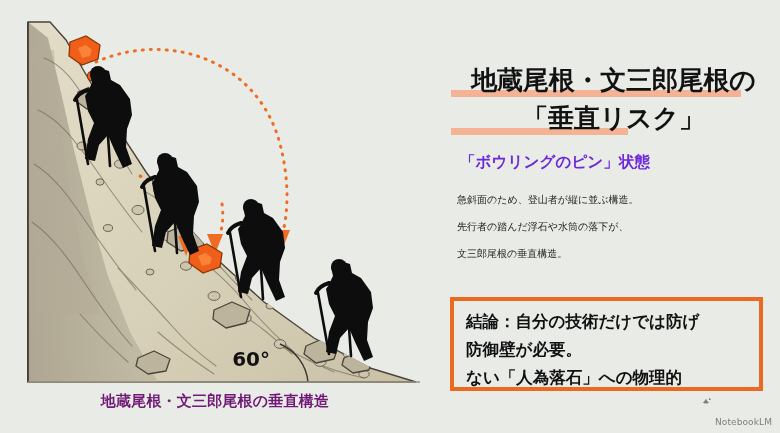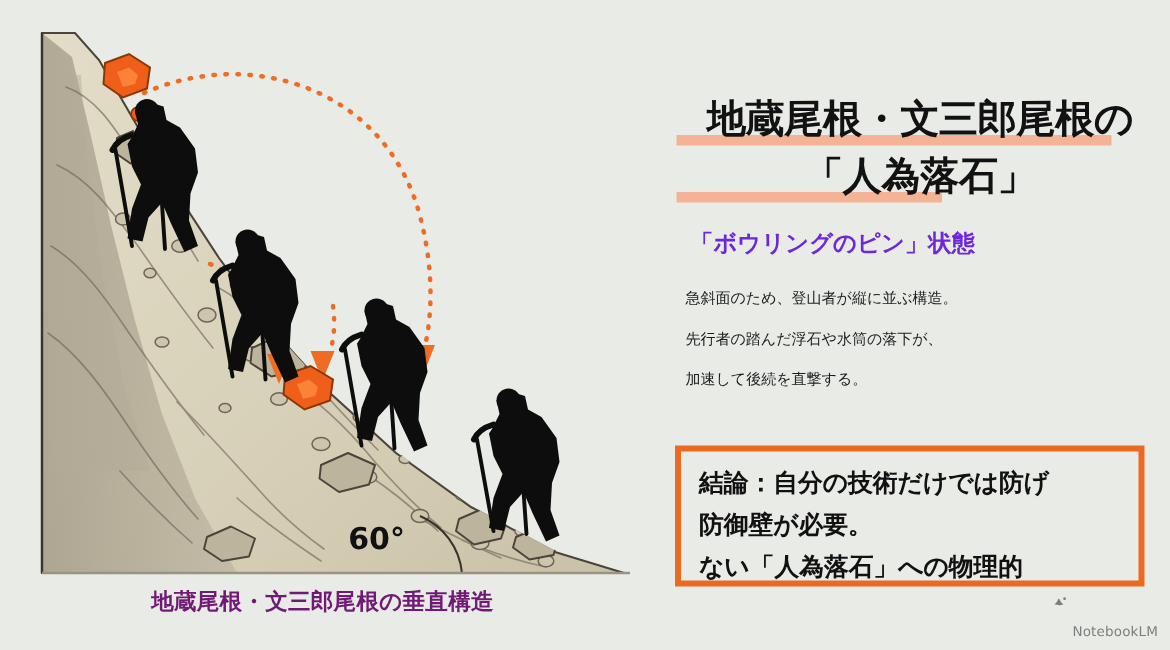--- a/index.html
+++ b/index.html
@@ -330,30 +330,30 @@
 
   <div id="text-panel">
 
     <h1 id="headline">
       <span class="hl-line l1">
         <span class="bar"></span>
         <span class="txt">地蔵尾根・文三郎尾根の</span>
       </span>
       <span class="hl-line l2">
         <span class="bar"></span>
-        <span class="txt">「人為落石」</span>
+        <span class="txt">「垂直リスク」</span>
       </span>
     </h1>
 
     <div id="subhead">「ボウリングのピン」状態</div>
 
     <div id="body-copy">
       <p>急斜面のため、登山者が縦に並ぶ構造。</p>
       <p>先行者の踏んだ浮石や水筒の落下が、</p>
-      <p>加速して後続を直撃する。</p>
+      <p>文三郎尾根の垂直構造。</p>
     </div>
   </div>
 
   <div id="conclusion-box">
     <div id="conclusion-text">
       <p>結論：自分の技術だけでは防げ</p>
       <p>防御壁が必要。</p>
       <p>ない「人為落石」への物理的</p>
     </div>
   </div>

